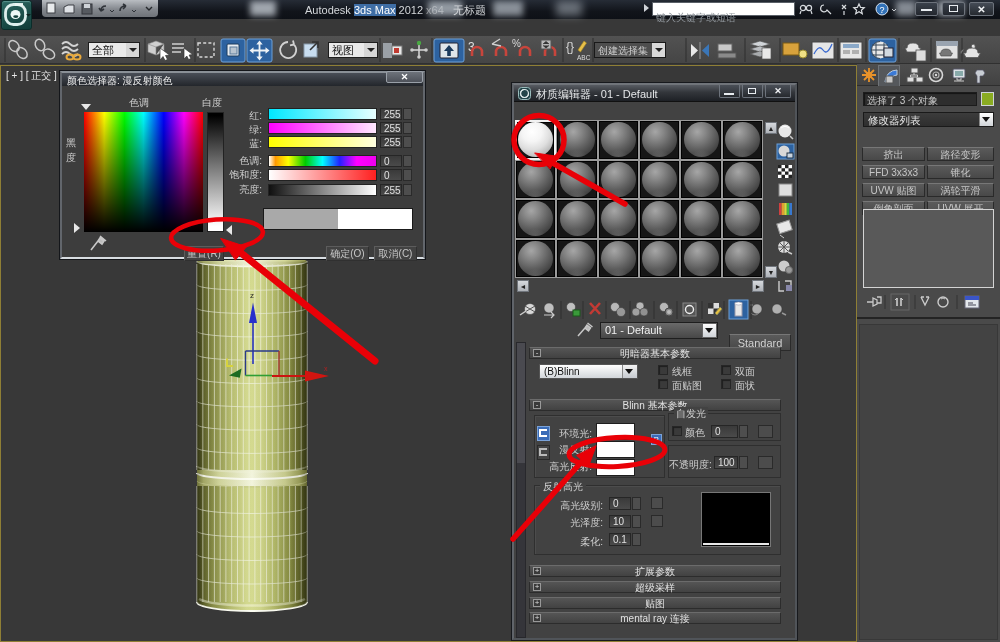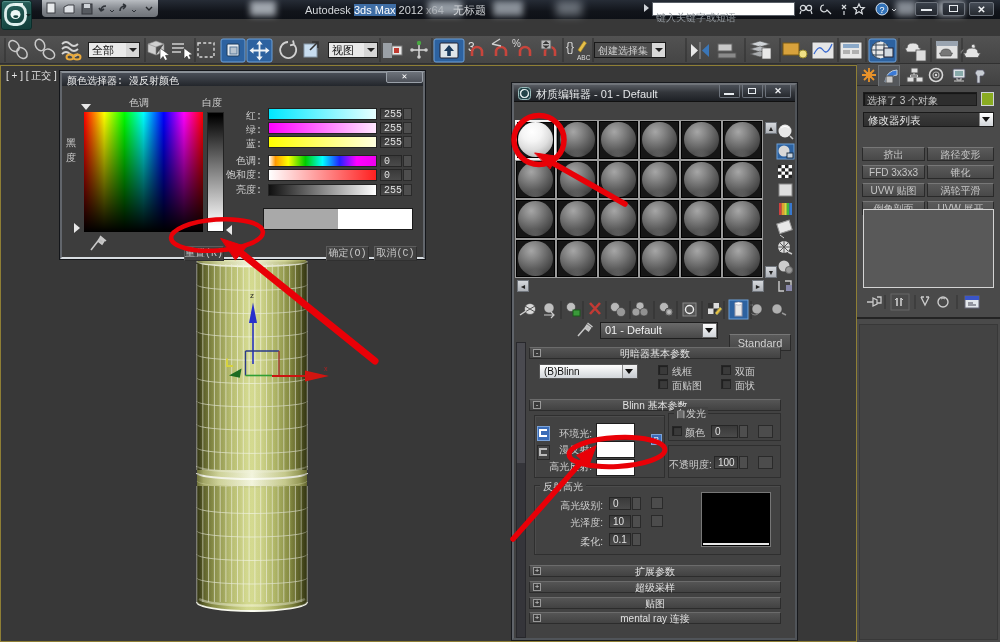--- a/index.html
+++ b/index.html
@@ -9,21 +9,21 @@
 #titlebar{left:0;top:0;width:1000px;height:19px;background:linear-gradient(#262c36,#11141a 60%,#0d1016);}
 #menubar{left:0;top:19px;width:1000px;height:17px;background:linear-gradient(#454545,#383838);border-bottom:1px solid #2a2a2a;color:#d8d8d8;font-size:10.5px;}
 .mi{position:absolute;top:2px;}
 #toolbar{left:0;top:36px;width:1000px;height:28px;background:linear-gradient(#525252,#454545);border-bottom:1px solid #303030;}
 
 #viewport{left:0;top:65px;width:857px;height:577px;background:#383838;border:1.5px solid #8f7f35;}
 #vplabel{left:6px;top:69px;color:#e8e8e8;font-size:10px;}
 
 #rpanel{left:857px;top:64px;width:143px;height:578px;background:#4a4a4a;}
 
-#cdlg{left:60px;top:71px;width:365px;height:188px;background:#3d3d3d;border:2px solid;border-color:#8a9097 #62666c #d8dde2 #62666c;box-shadow:0 0 0 1px #14161a;font-family:Liberation Mono, monospace;}
+#cdlg{left:60px;top:71px;width:365px;height:188px;background:#3d3d3d;border:2px solid;border-color:#8a9097 #62666c #d8dde2 #62666c;box-shadow:0 0 0 1px #14161a;}
 #cdlg-title{position:absolute;left:0;top:0;width:100%;height:13px;background:linear-gradient(#494e57,#23262b);color:#eee;font-size:10px;padding:1px 0 0 5px;}
 
 #med{left:512px;top:83px;width:285px;height:557px;background:#424242;border:2px solid;border-color:#70747a #505459 #505459 #60646a;box-shadow:0 0 0 1px #17191d;}
 .roll{position:absolute;height:12px;background:linear-gradient(#555,#424242);border:1px solid #2c2c2c;border-top-color:#6b6b6b;color:#e2e2e2;font-size:10px;text-align:center;}
 .rplus{position:absolute;left:3px;top:2px;width:8px;height:8px;border:1px solid #999;color:#ddd;font-size:8px;line-height:6px;text-align:center;background:#3a3a3a;}
 .lbl{position:absolute;color:#cfcfcf;font-size:10px;white-space:nowrap;}
 .fld{position:absolute;background:linear-gradient(#3a3a3a,#4a4a4a);border:1px solid #262626;color:#e0e0e0;font-size:10px;padding-left:3px;}
 .spin{position:absolute;width:9px;background:#4e4e4e;border:1px solid #2a2a2a;}
 .chk{position:absolute;width:10px;height:10px;background:#3a3a3a;border:1px solid #262626;box-shadow:inset 1px 1px 1px #1e1e1e;}
 .btn3{position:absolute;background:linear-gradient(#5a5a5a,#484848);border:1px solid #2a2a2a;border-top-color:#777;color:#c6c6c6;font-size:10px;text-align:center;margin-top:12px;}

